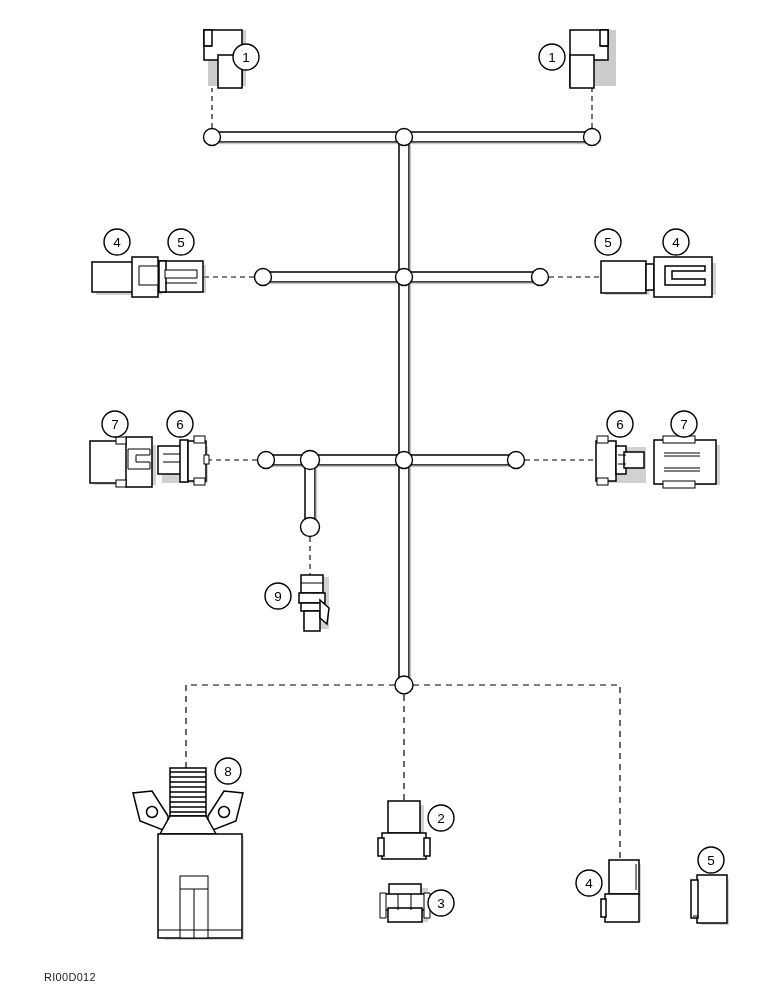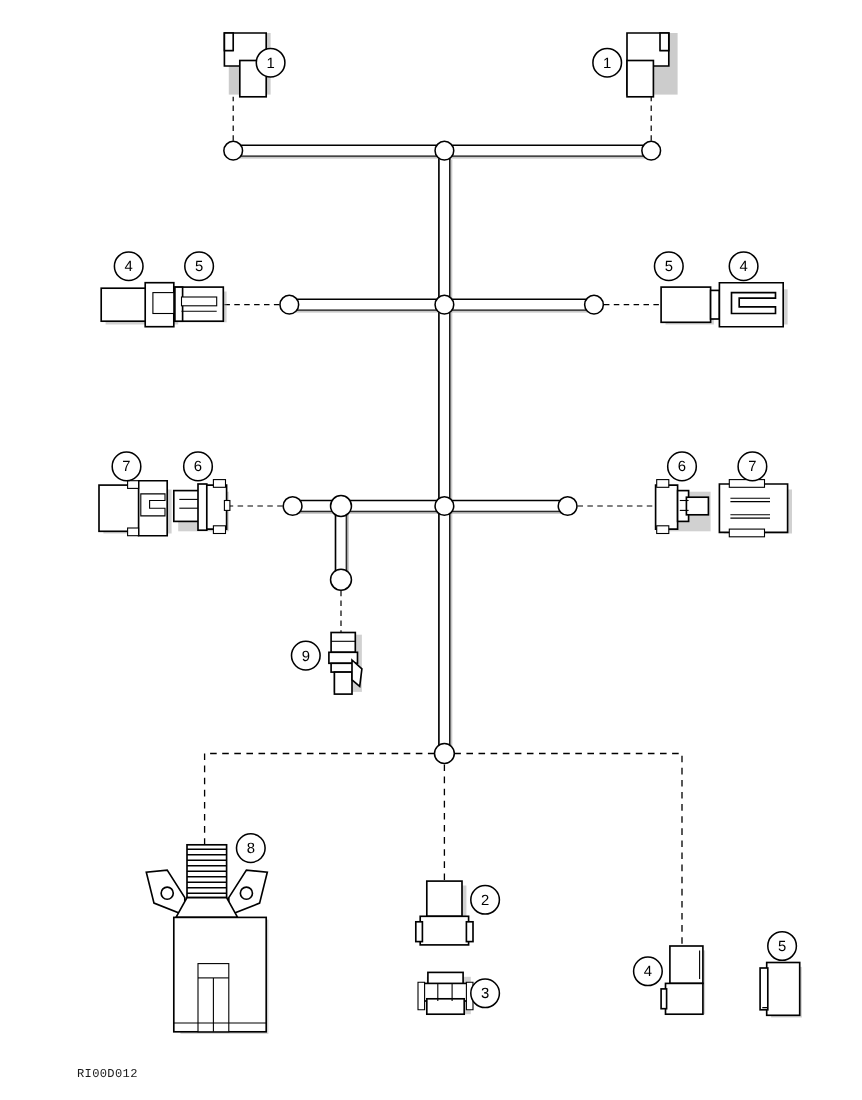--- a/index.html
+++ b/index.html
@@ -29,22 +29,22 @@
   .calloutcircle{fill:#ffffff;stroke:#000;stroke-width:1.4;}
   .callouttext{
     font-family:"Liberation Sans", sans-serif;
     font-size:13.5px;
     text-anchor:middle;
     dominant-baseline:central;
     fill:#000;
   }
   .figid{
     position:absolute;
-    left:70px;top:971px;
-    font-family:Liberation Mono, monospace;
+    left:44px;top:971px;
+    font-family:Liberation Sans, sans-serif;
     font-size:11px;
     letter-spacing:0.3px;
     color:#1a1a1a;
     white-space:nowrap;
   }
 </style>
 </head>
 <body>
 
 <div id="sheet">

